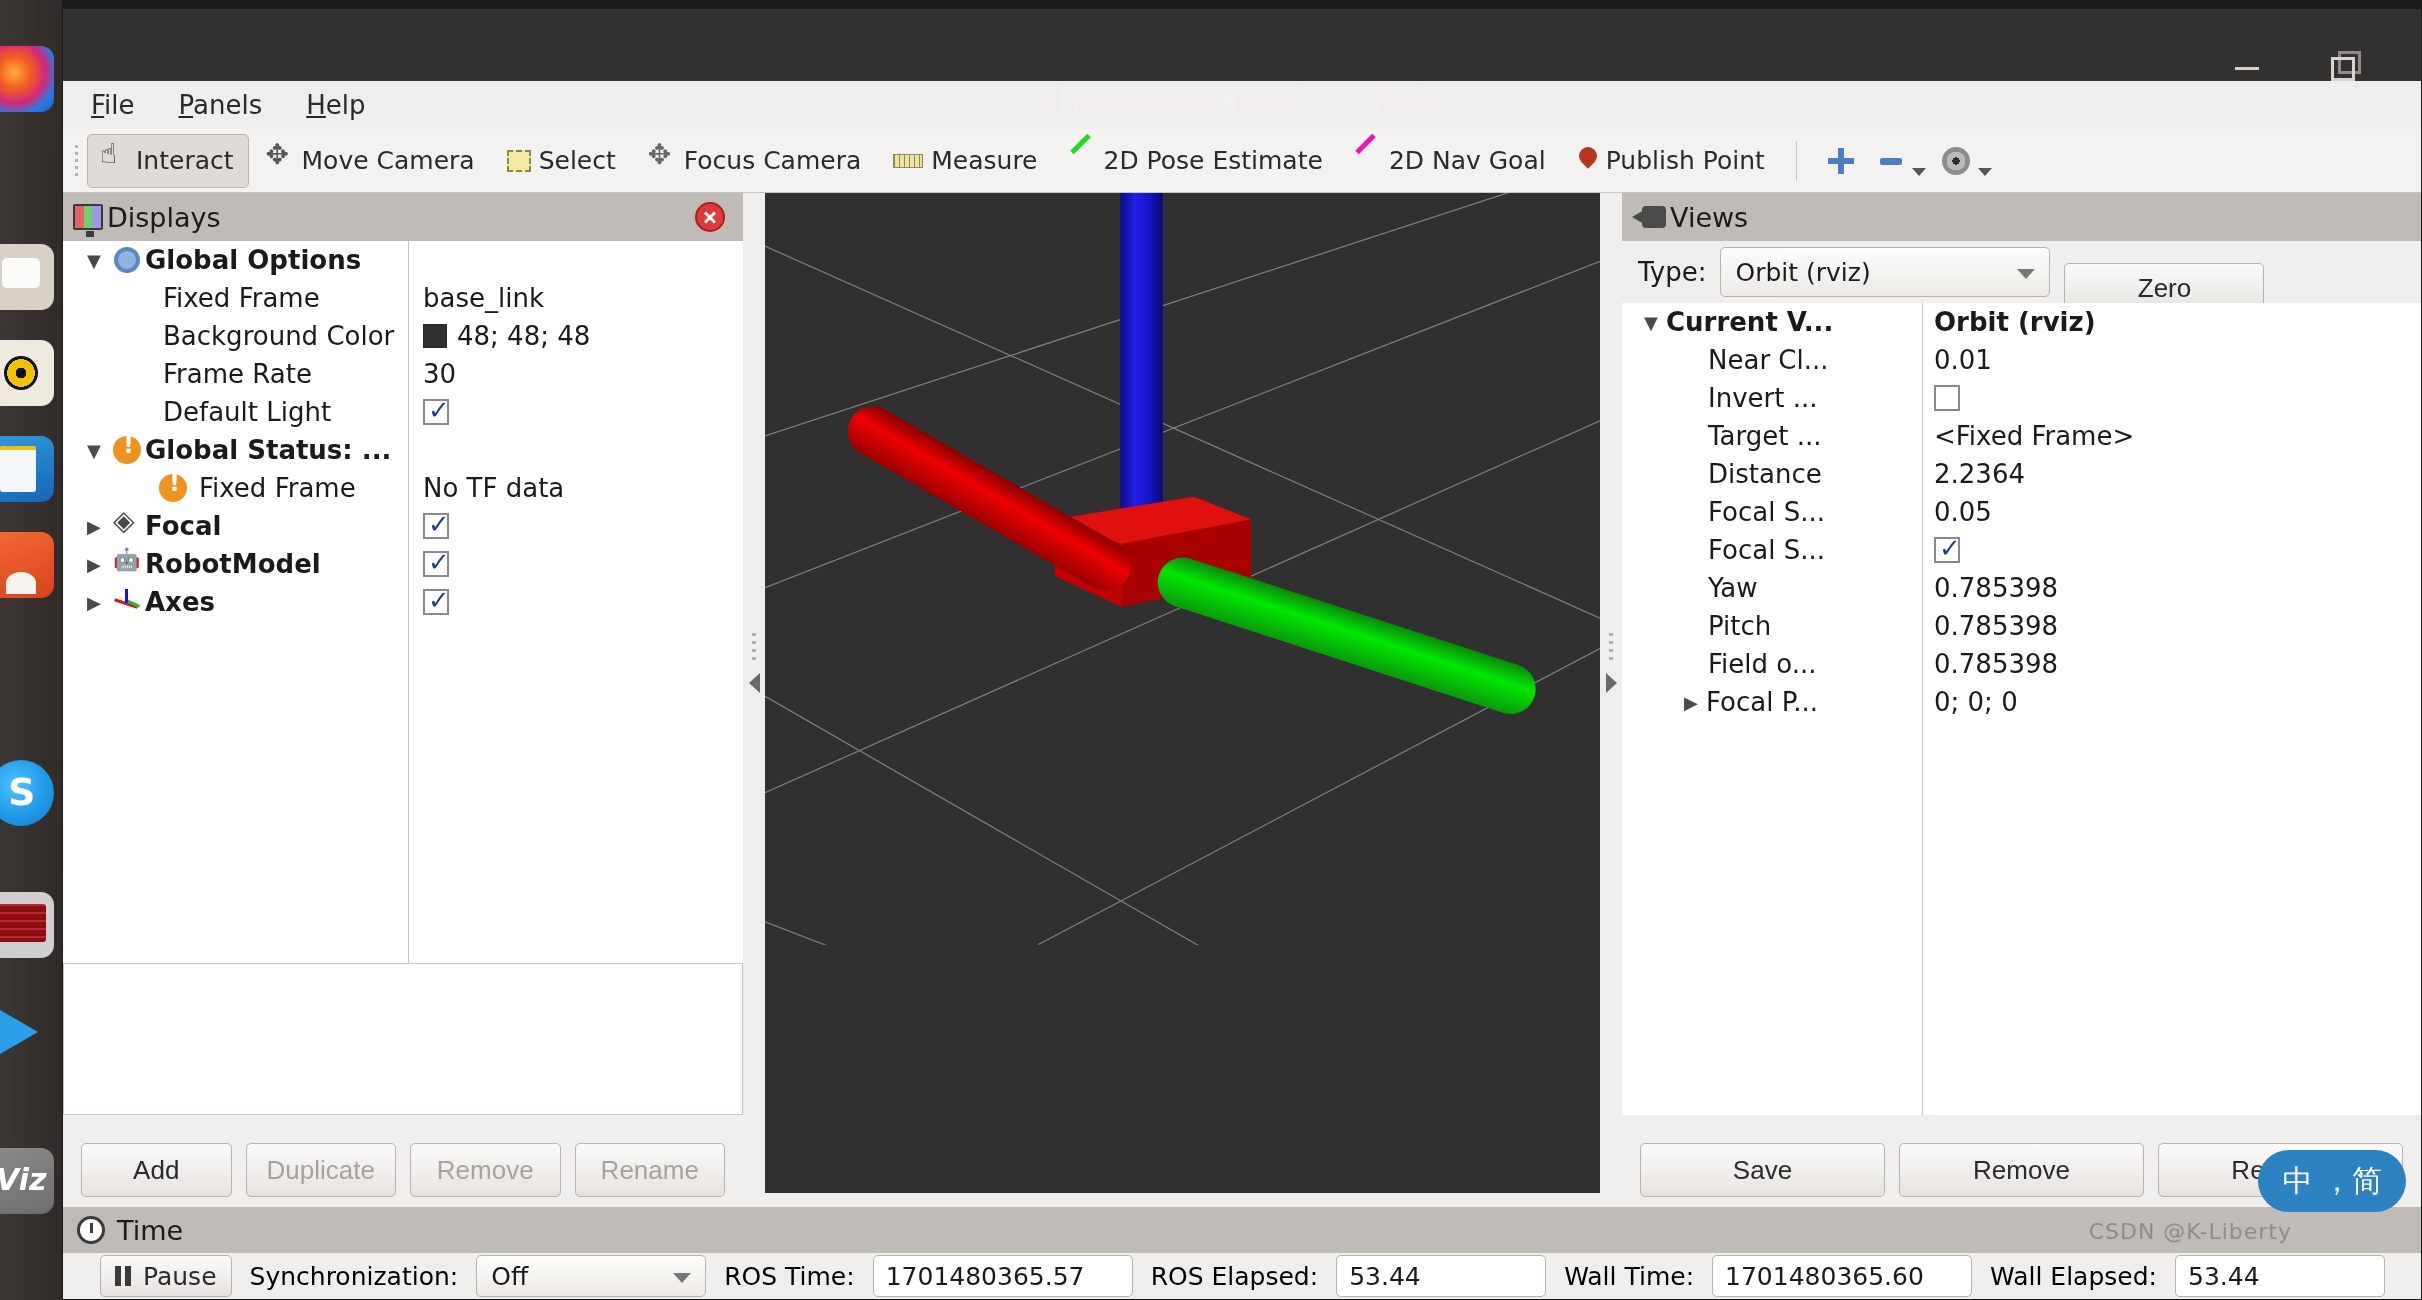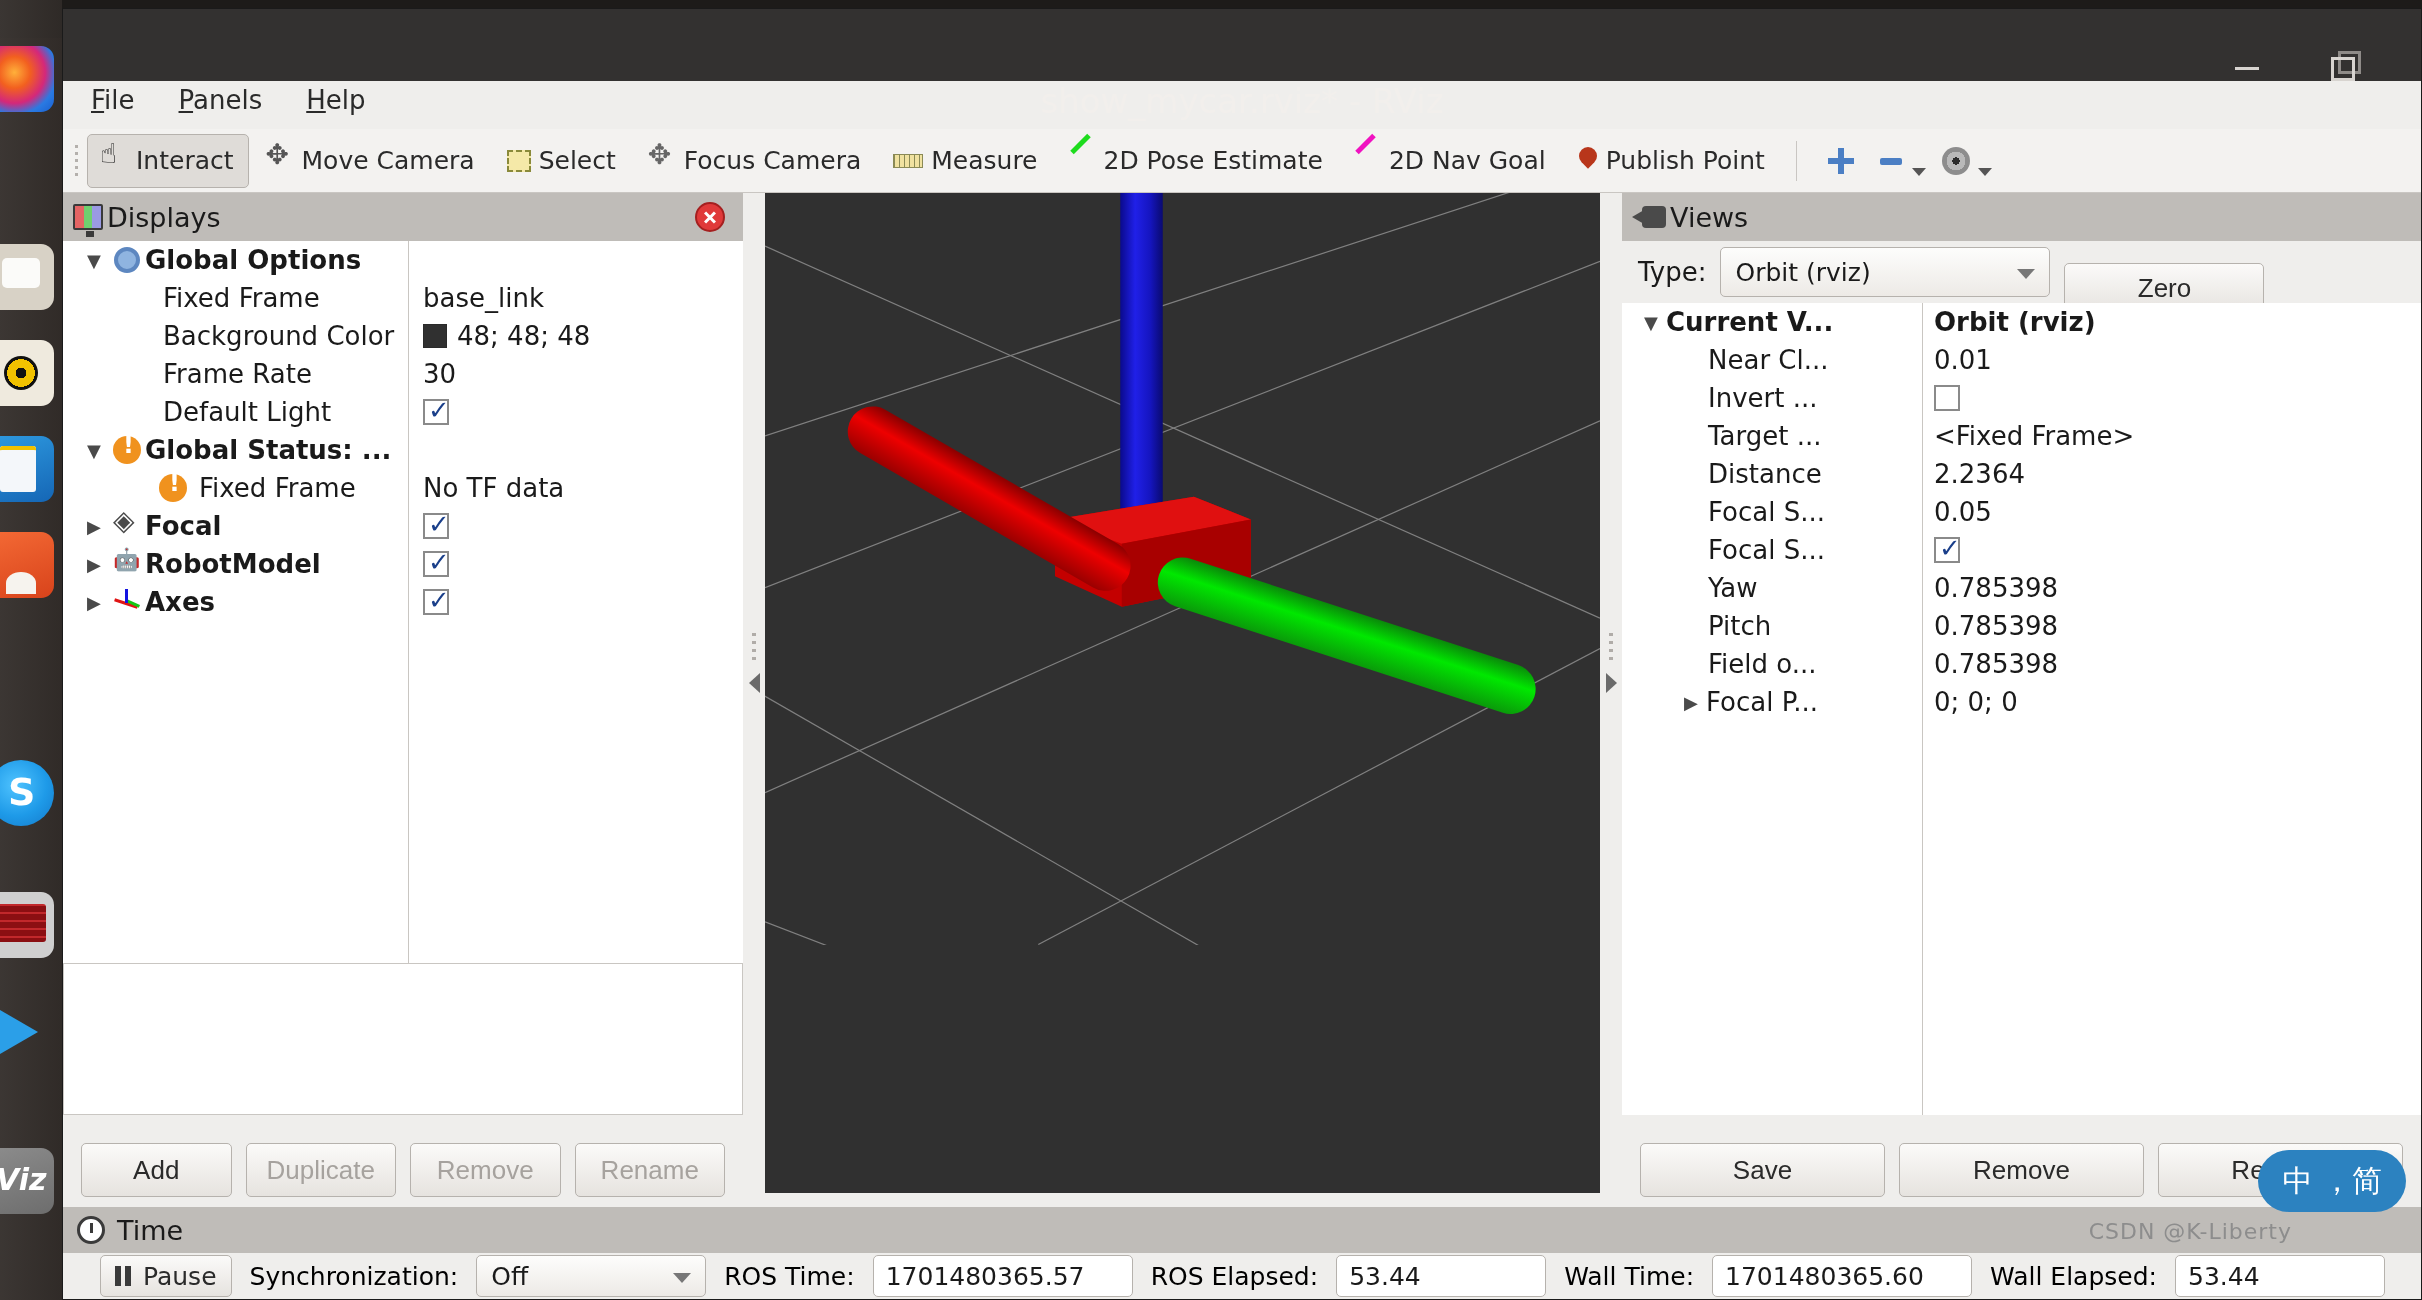--- a/index.html
+++ b/index.html
@@ -72,21 +72,21 @@
   .win-min { right:158px; }
   .win-min:after { content:""; position:absolute; left:2px; top:16px; width:24px; height:3px; background:#d8d4d0; }
   .win-max { right:62px; }
   .win-max:after { content:""; position:absolute; left:2px; top:6px; width:18px; height:18px;
     border:3px solid #d8d4d0; }
   .win-max:before { content:""; position:absolute; left:9px; top:0px; width:17px; height:17px;
     border:3px solid #8f8b88; }
 
   
   .menubar {
-    height:48px; background:#efeeec; display:flex; padding-left:20px; gap:28px;
+    height:48px; background:#efeeec; display:flex; align-items:center; padding-left:20px; gap:28px;
   }
   .menu-item {
     font-size:26px; color:#2a2a2a; padding:4px 8px; cursor:pointer;
   }
   .menu-item u { text-decoration: underline; }
 
   
   .toolbar {
     height:64px; background:#f3f2f0; border-bottom:1px solid #c9c6c2;
     display:flex; align-items:center; padding-left:8px; gap:2px;

